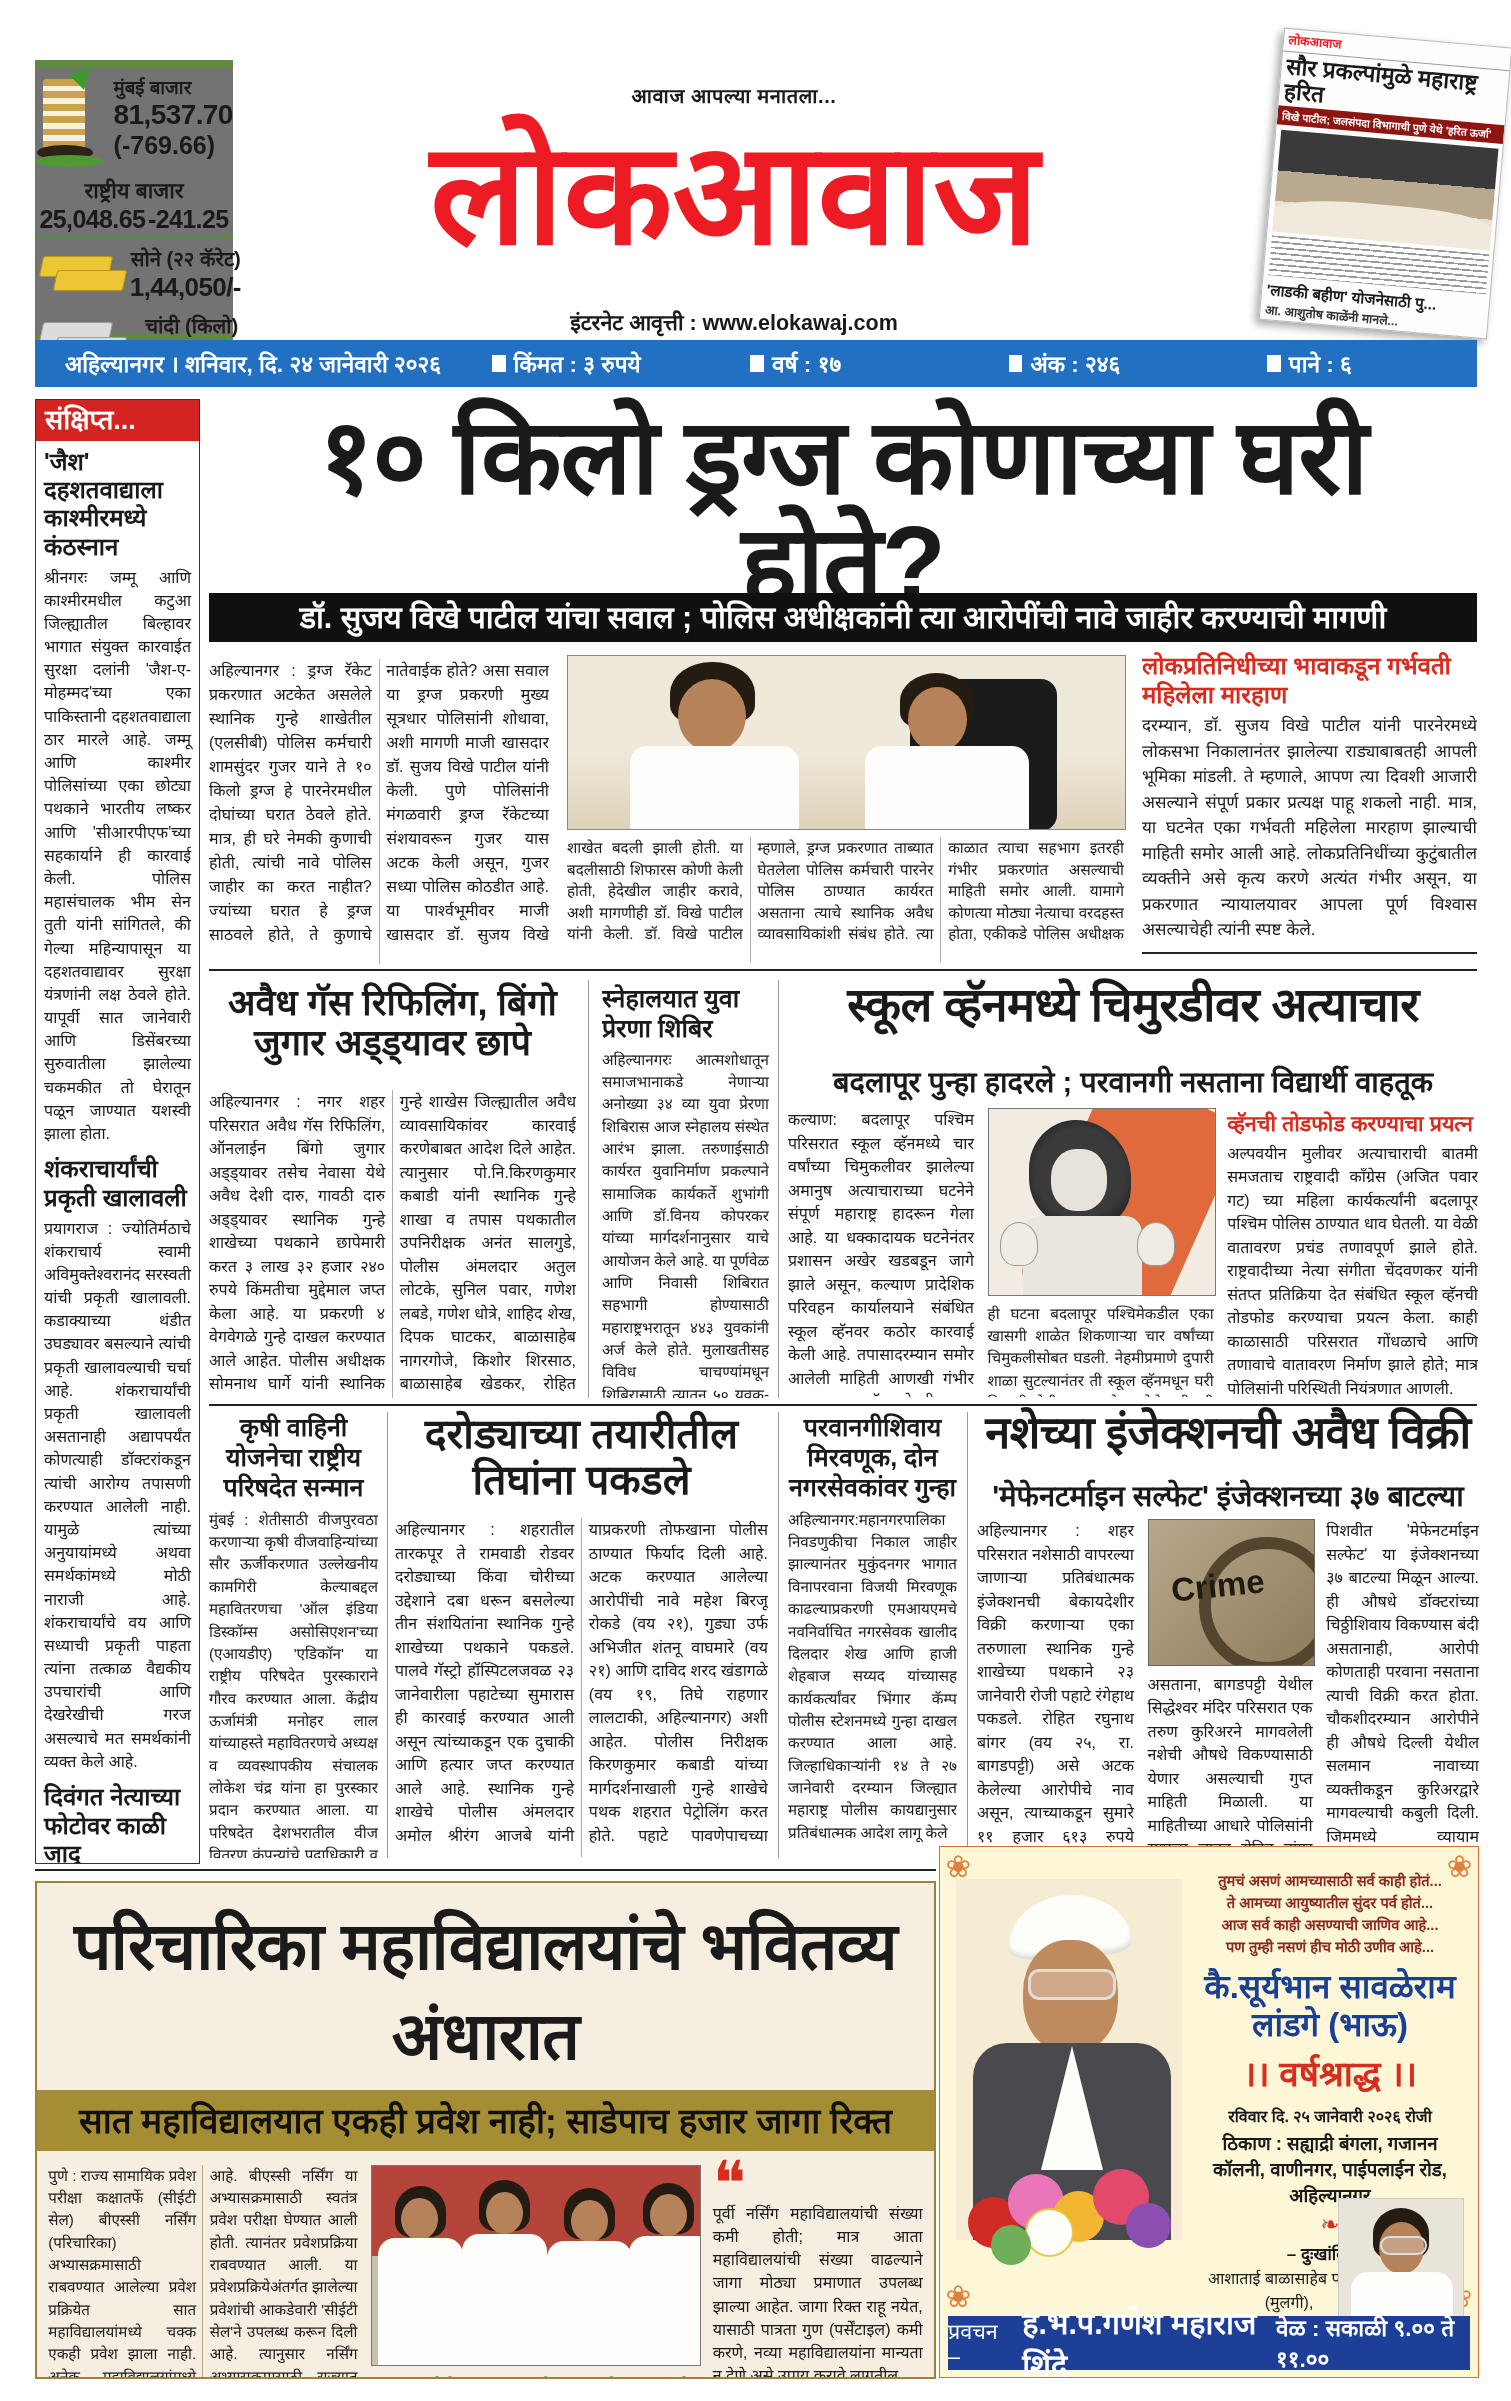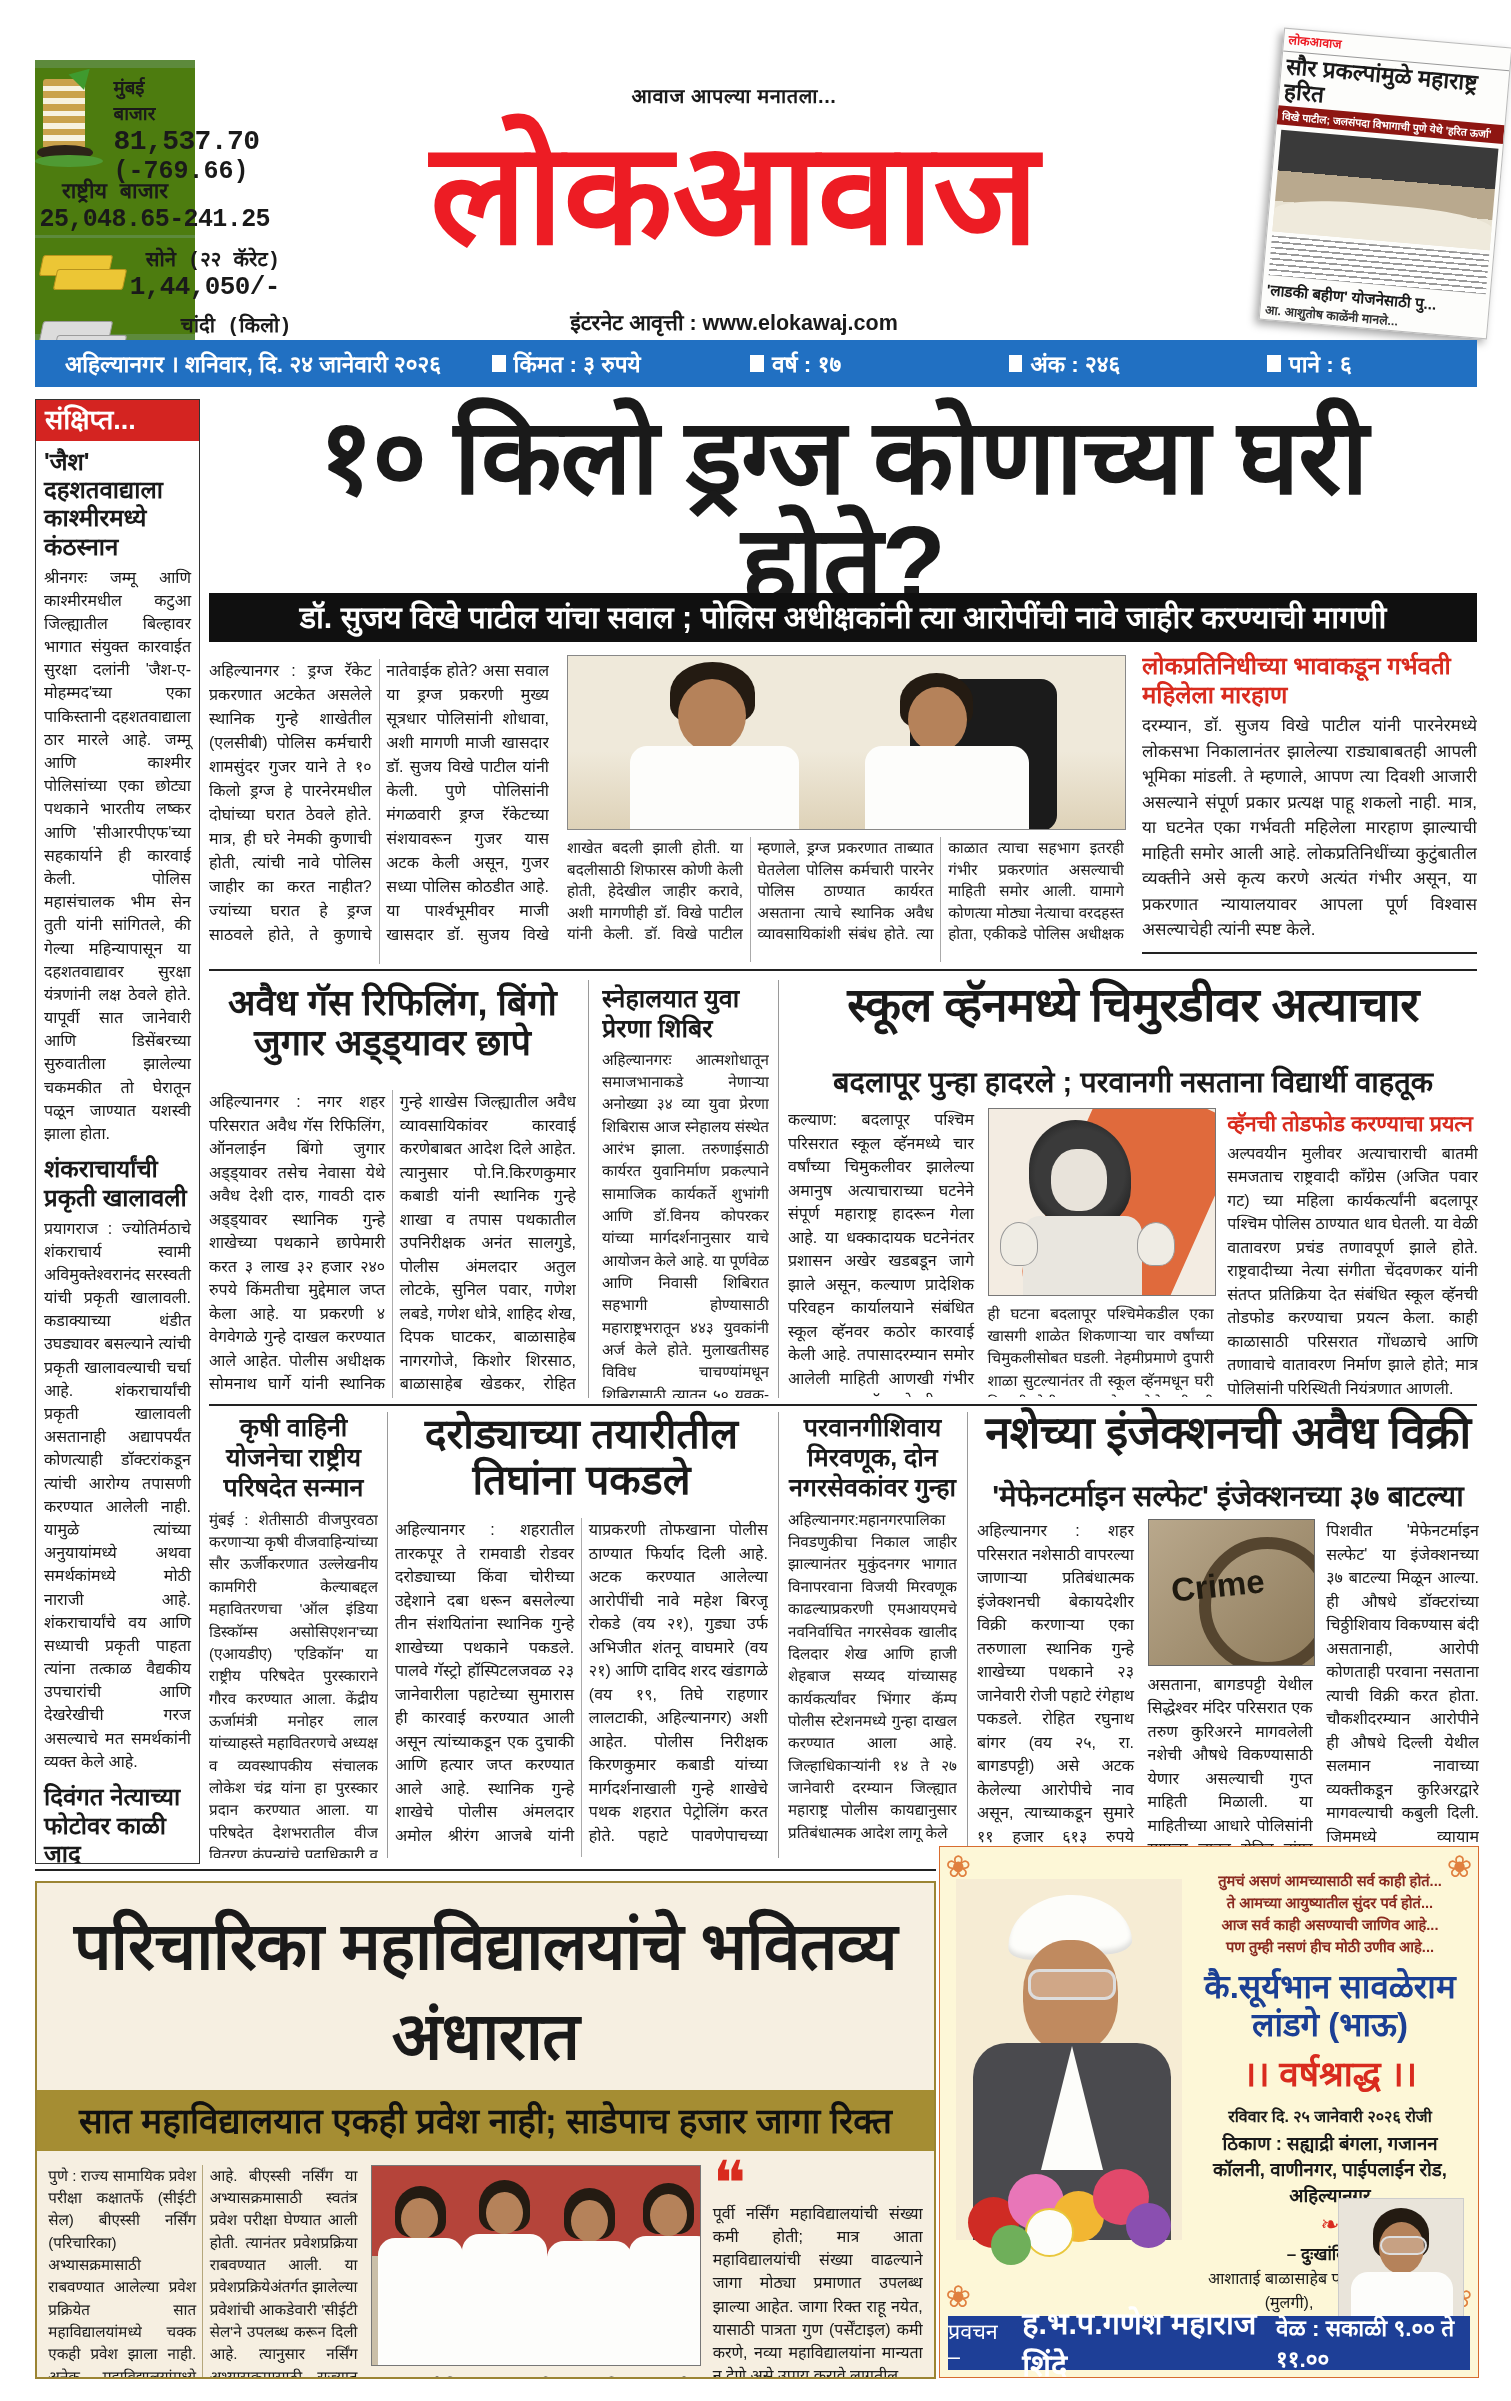--- a/index.html
+++ b/index.html
@@ -3,21 +3,21 @@
 <meta charset="utf-8">
 <style>
   html,body{margin:0;padding:0;background:#777;}
   #page{position:relative;width:1512px;height:2401px;background:#fff;font-family:"Liberation Sans",sans-serif;color:#1a1a1a;overflow:hidden;}
   .abs{position:absolute;}
   .jc{text-align:justify;}
   .ctr{text-align:center;}
   .vrule{position:absolute;width:1.1px;background:#9a9a9a;}
   .hrule{position:absolute;height:1.7px;background:#222;}
   
-  .market{left:35px;top:60px;width:160px;height:282px;background:#4d7c0f;font-family:Liberation Mono, monospace;}
+  .market{left:35px;top:60px;width:198px;height:282px;background:#737373;}
   .market .bar{position:absolute;left:0;width:100%;height:8px;background:#5d8a3c;}
   .mrow{position:relative;padding:5.6px 5.6px 2.3px 5.6px;}
   .mlabel{font-size:18.6px;font-weight:bold;}
   .mval{font-size:28px;font-weight:bold;letter-spacing:-0.6px;}
   .mchg{font-size:25px;font-weight:bold;}
   .tower{position:absolute;left:8px;top:19px;width:42px;height:68px;background:repeating-linear-gradient(180deg,#caa24b 0 6.8px,#f7f2df 6.8px 12.4px);border-radius:3.4px 3.4px 0 0;}
   .tower-base{position:absolute;left:2.3px;top:85px;width:56px;height:14.7px;background:#2c2318;border-radius:50%;}
   .tower-grass{position:absolute;left:0px;top:95px;width:68px;height:12.4px;background:#4f9a33;border-radius:50%;}
   .uparrow{position:absolute;left:37px;top:5.6px;width:0;height:0;border-left:11.3px solid transparent;border-right:11.3px solid transparent;border-bottom:19px solid #3f9a2e;transform:rotate(45deg);}
   .goldbars i,.silverbars i{display:block;width:68px;height:19px;border-radius:2.8px;transform:skewX(-12deg);}
@@ -160,21 +160,21 @@
     <div class="mrow" style="display:flex;gap:4.5px;align-items:center;">
       <span class="goldbars">
           <i></i>
           <i class="gb2"></i>
         </span>
       <span style="flex:1;text-align:right;">
         <div class="mlabel" style="font-size:20.3px;">सोने (२२ कॅरेट)</div>
         <div class="mval" style="font-size:26px;">1,44,050/-</div>
       </span>
     </div>
-    <div class="mrow" style="display:flex;gap:16px;align-items:center;">
+    <div class="mrow" style="display:flex;gap:2px;align-items:center;">
       <span class="silverbars">
           <i></i>
           <i class="gb2"></i>
         </span>
       <span style="flex:1;text-align:right;">
         <div class="mlabel" style="font-size:20.3px;">चांदी (किलो)</div>
         <div class="mval" style="font-size:26px;">3,40,000/-</div>
       </span>
     </div>
   </div>

